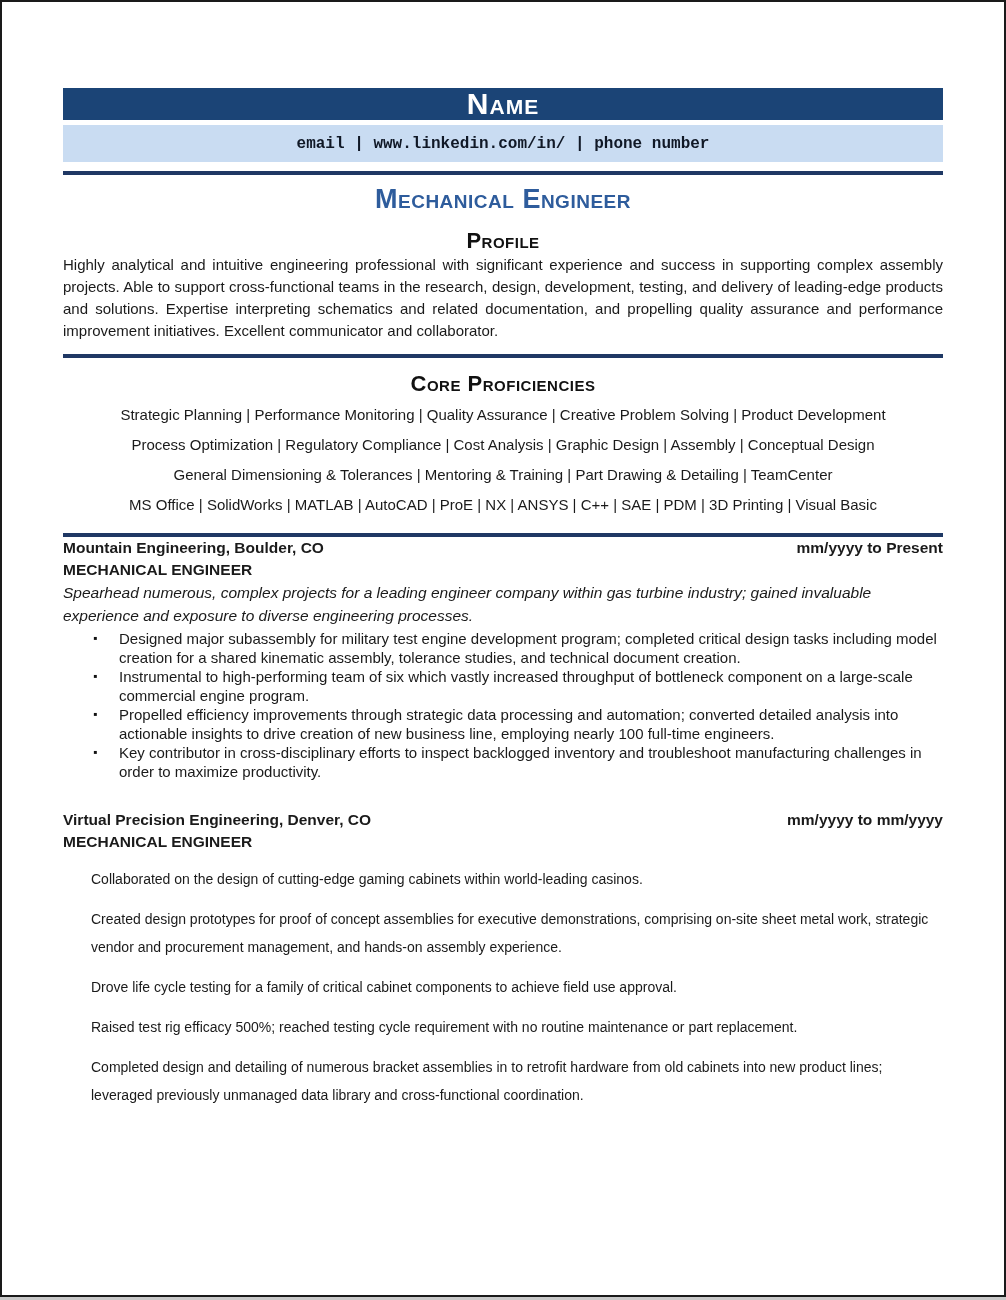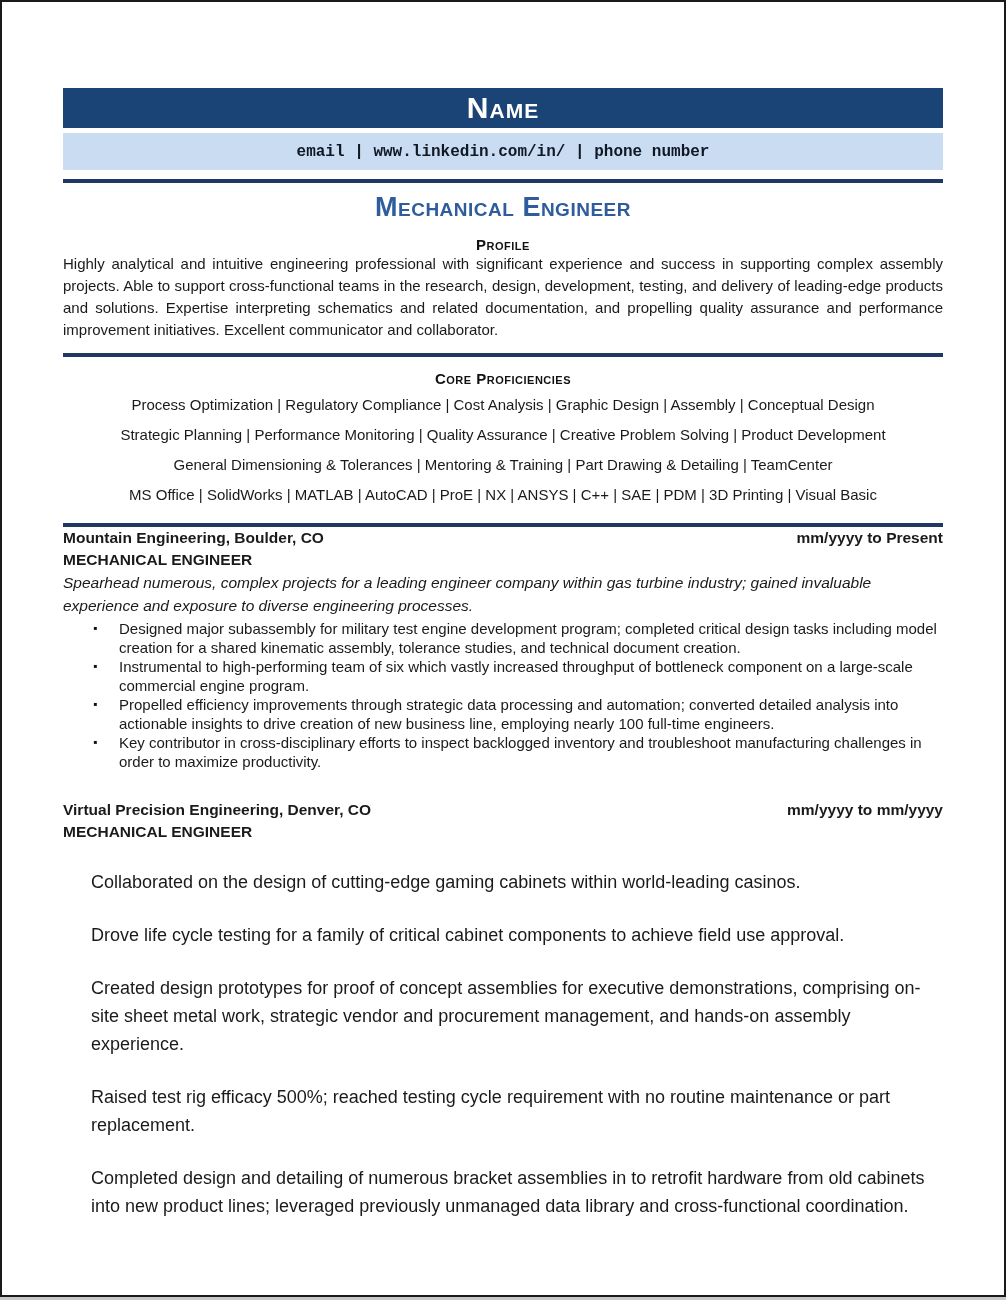--- a/index.html
+++ b/index.html
@@ -13,21 +13,21 @@
     width: 1006px;
     height: 1297px;
     background: #ffffff;
     border: 2px solid #1a1a1a;
     padding: 0 61px;
     overflow: hidden;
   }
   
   .name-bar {
     margin-top: 86px;
-    height: 40px;
+    height: 32px;
     background: #1b4476;
     display: flex; align-items: center; justify-content: center;
   }
   .name-bar span {
     color: #ffffff;
     font-variant: small-caps;
     font-weight: bold;
     font-size: 30px;
     letter-spacing: 1px;
   }
@@ -59,21 +59,21 @@
     font-weight: bold;
     font-size: 27px;
     letter-spacing: 0.5px;
   }
   .section-heading {
     margin-top: 13px;
     text-align: center;
     color: #111111;
     font-variant: small-caps;
     font-weight: bold;
-    font-size: 15px;
+    font-size: 22px;
     letter-spacing: 0.5px;
   }
   
   .body-text {
     font-size: 15px;
     line-height: 22px;
   }
   .profile-text {
     text-align: justify;
   }
@@ -114,23 +114,23 @@
     content: "\25AA";
     position: absolute;
     left: 30px;
     top: 0;
     font-size: 12px;
     color: #111111;
   }
   .plain-paras { margin-top: 10px; }
   .plain-para {
     padding-left: 28px;
-    font-size: 18px;
+    font-size: 14px;
     line-height: 28px;
-    margin-top: 25px;
+    margin-top: 12px;
   }
 </style>
 </head>
 <body>
 
 <div class="page">
 
   <div class="name-bar">
     <span>Name</span>
   </div>
@@ -141,22 +141,22 @@
 
   <div class="job-title">Mechanical Engineer</div>
 
   <div class="section-heading">Profile</div>
   <p class="body-text profile-text">Highly analytical and intuitive engineering professional with significant experience and success in supporting complex assembly projects. Able to support cross-functional teams in the research, design, development, testing, and delivery of leading-edge products and solutions. Expertise interpreting schematics and related documentation, and propelling quality assurance and performance improvement initiatives. Excellent communicator and collaborator.</p>
 
   <div class="rule rule-2"></div>
 
   <div class="section-heading">Core Proficiencies</div>
   <div class="prof-rows">
+    <p class="prof-row">Strategic Planning | Performance Monitoring | Quality Assurance | Creative Problem Solving | Product Development</p>
     <p class="prof-row">Process Optimization | Regulatory Compliance | Cost Analysis | Graphic Design | Assembly | Conceptual Design</p>
-    <p class="prof-row">Strategic Planning | Performance Monitoring | Quality Assurance | Creative Problem Solving | Product Development</p>
     <p class="prof-row">General Dimensioning &amp; Tolerances | Mentoring &amp; Training | Part Drawing &amp; Detailing | TeamCenter</p>
     <p class="prof-row">MS Office | SolidWorks | MATLAB | AutoCAD | ProE | NX | ANSYS | C++ | SAE | PDM | 3D Printing | Visual Basic</p>
   </div>
 
   <div class="rule rule-3"></div>
 
 
   <div class="job job-1">
     <div class="job-head">
       <span>Mountain Engineering, Boulder, CO</span>
@@ -173,20 +173,20 @@
   </div>
 
   <div class="job job-2">
     <div class="job-head">
       <span>Virtual Precision Engineering, Denver, CO</span>
       <span>mm/yyyy to mm/yyyy</span>
     </div>
     <div class="job-role">MECHANICAL ENGINEER</div>
     <div class="plain-paras">
       <p class="plain-para">Collaborated on the design of cutting-edge gaming cabinets within world-leading casinos.</p>
+      <p class="plain-para">Created design prototypes for proof of concept assemblies for executive demonstrations, comprising on-site sheet metal work, strategic vendor and procurement management, and hands-on assembly experience.</p>
       <p class="plain-para">Drove life cycle testing for a family of critical cabinet components to achieve field use approval.</p>
-      <p class="plain-para">Created design prototypes for proof of concept assemblies for executive demonstrations, comprising on-site sheet metal work, strategic vendor and procurement management, and hands-on assembly experience.</p>
       <p class="plain-para">Raised test rig efficacy 500%; reached testing cycle requirement with no routine maintenance or part replacement.</p>
       <p class="plain-para">Completed design and detailing of numerous bracket assemblies in to retrofit hardware from old cabinets into new product lines; leveraged previously unmanaged data library and cross-functional coordination.</p>
     </div>
   </div>
 
 </div>
 
 </body></html>

